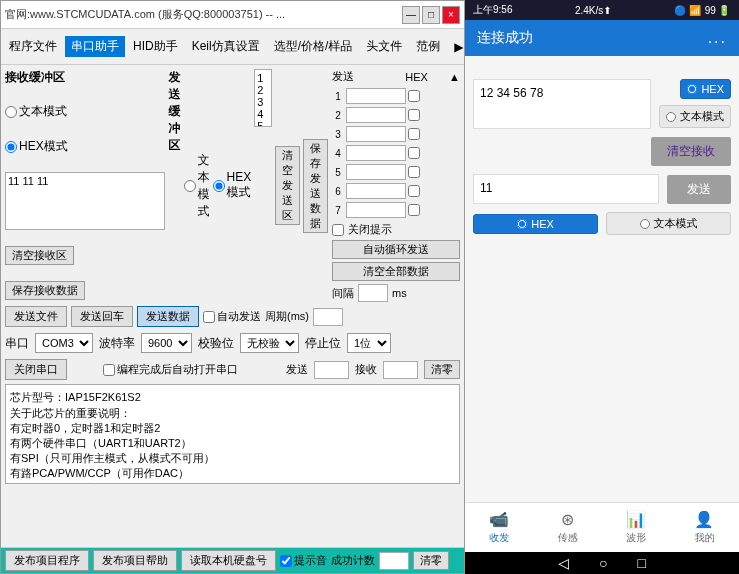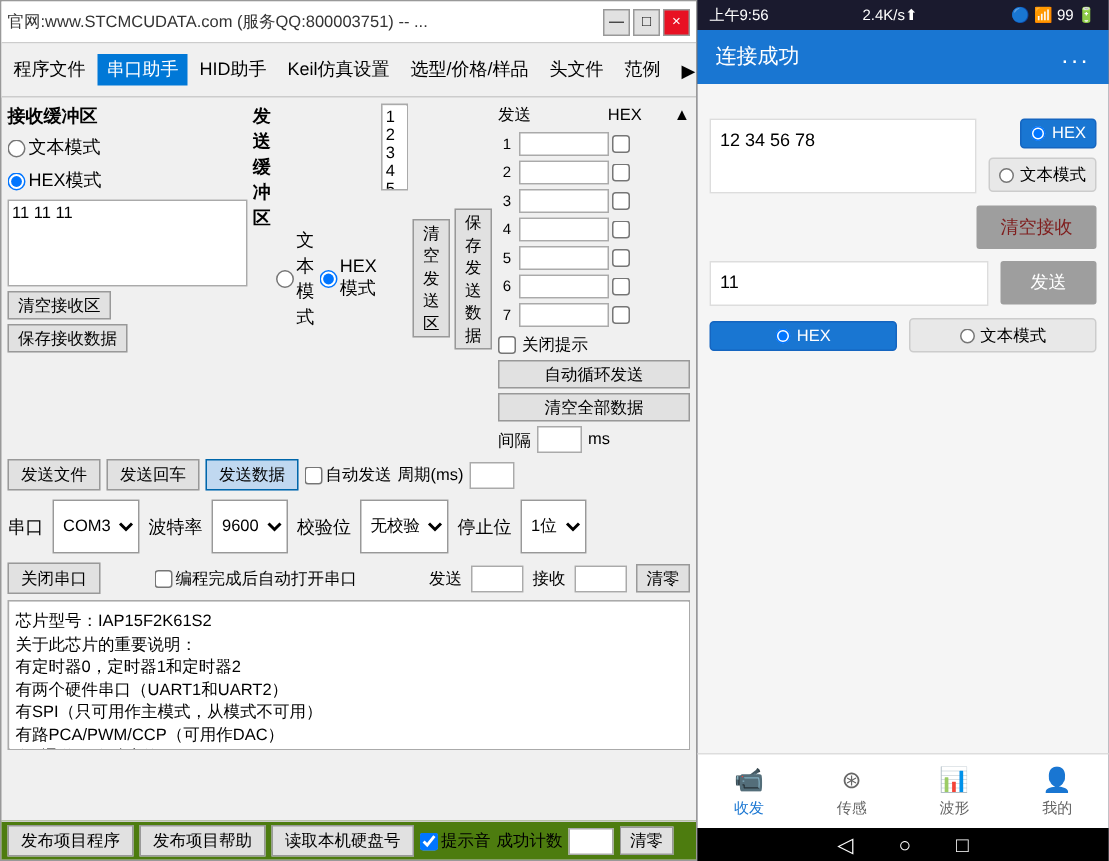--- a/index.html
+++ b/index.html
@@ -104,21 +104,21 @@
     
     #port-settings {
       display: flex;
       align-items: center;
       gap: 6px;
       padding: 2px 0;
     }
     .label-text { font-size: 12px; }
     select.small-select {
       font-size: 11px;
-      height: 36px;
+      height: 20px;
       border: 1px solid #999;
       background: #fff;
       font-family: 'SimSun', sans-serif;
       padding: 0 2px;
     }
     .counter-value {
       width: 40px;
       height: 18px;
       border: 1px solid #aaa;
       background: #fff;
@@ -139,21 +139,21 @@
       border: 1px solid #aaa;
       background: #fff;
       padding: 4px;
       font-size: 11px;
       height: 100px;
       overflow-y: auto;
     }
     
     
     #bottom-bar {
-      background: #4d7c0f;
+      background: #14b8a6;
       border-top: 1px solid #ccc;
       height: 26px;
       display: flex;
       align-items: center;
       gap: 4px;
       padding: 0 4px;
     }
     
     
     .multi-send-header {
@@ -250,21 +250,21 @@
     }
     .mobile-radio-item.selected {
       background: #1976d2;
       color: white;
       border-color: #1565c0;
     }
     
     
     .mobile-btn {
       background: #9e9e9e;
-      color: #7f1d1d;
+      color: #4c1d95;
       border: none;
       padding: 6px 16px;
       font-size: 12px;
       cursor: pointer;
       border-radius: 2px;
       font-family: Liberation Serif, serif;
     }
     
     
     #mobile-send-area {
@@ -333,21 +333,21 @@
     }
     
     .flex-row { display: flex; align-items: center; gap: 4px; }
     
     
     #recv-send-multi {
       display: flex;
       gap: 4px;
     }
     
-    .recv-col { flex: 1; display: flex; flex-direction: column; gap: 3px; }
+    .recv-col { flex: 1; display: flex; flex-direction: column; gap: 16px; }
     .send-col { flex: 1; display: flex; flex-direction: row; gap: 3px; }
     .multi-col { width: 128px; display: flex; flex-direction: column; gap: 1px; }
     
     .section-header { font-size: 12px; font-weight: bold; }
     
     .small-input {
       width: 100%;
       height: 58px;
       border: 1px solid #aaa;
       font-size: 11px;
@@ -598,21 +598,21 @@
           <input type="radio" name="mobile-mode" style="width: 10px; height: 10px;">
           <span>文本模式</span>
         </div>
       </div>
     </div>
 
     <div style="display:flex; justify-content:flex-end;">
       <button class="mobile-btn">清空接收</button>
     </div>
 
-    <div style="display:flex; gap:8px; align-items:flex-start;">
+    <div style="display:flex; gap:8px; align-items:center;">
       <div id="mobile-send-area" style="flex:1; background:#fff; border:1px solid #ddd; padding:6px; min-height:30px;">
         <span>11</span>
       </div>
       <button class="mobile-send-btn">发送</button>
     </div>
 
     <div class="mobile-row">
       <div class="mobile-radio-item selected" style="flex:1; justify-content:center;">
         <input type="radio" name="mobile-send-mode" checked="" style="width: 10px; height: 10px;">
         <span>HEX</span>

